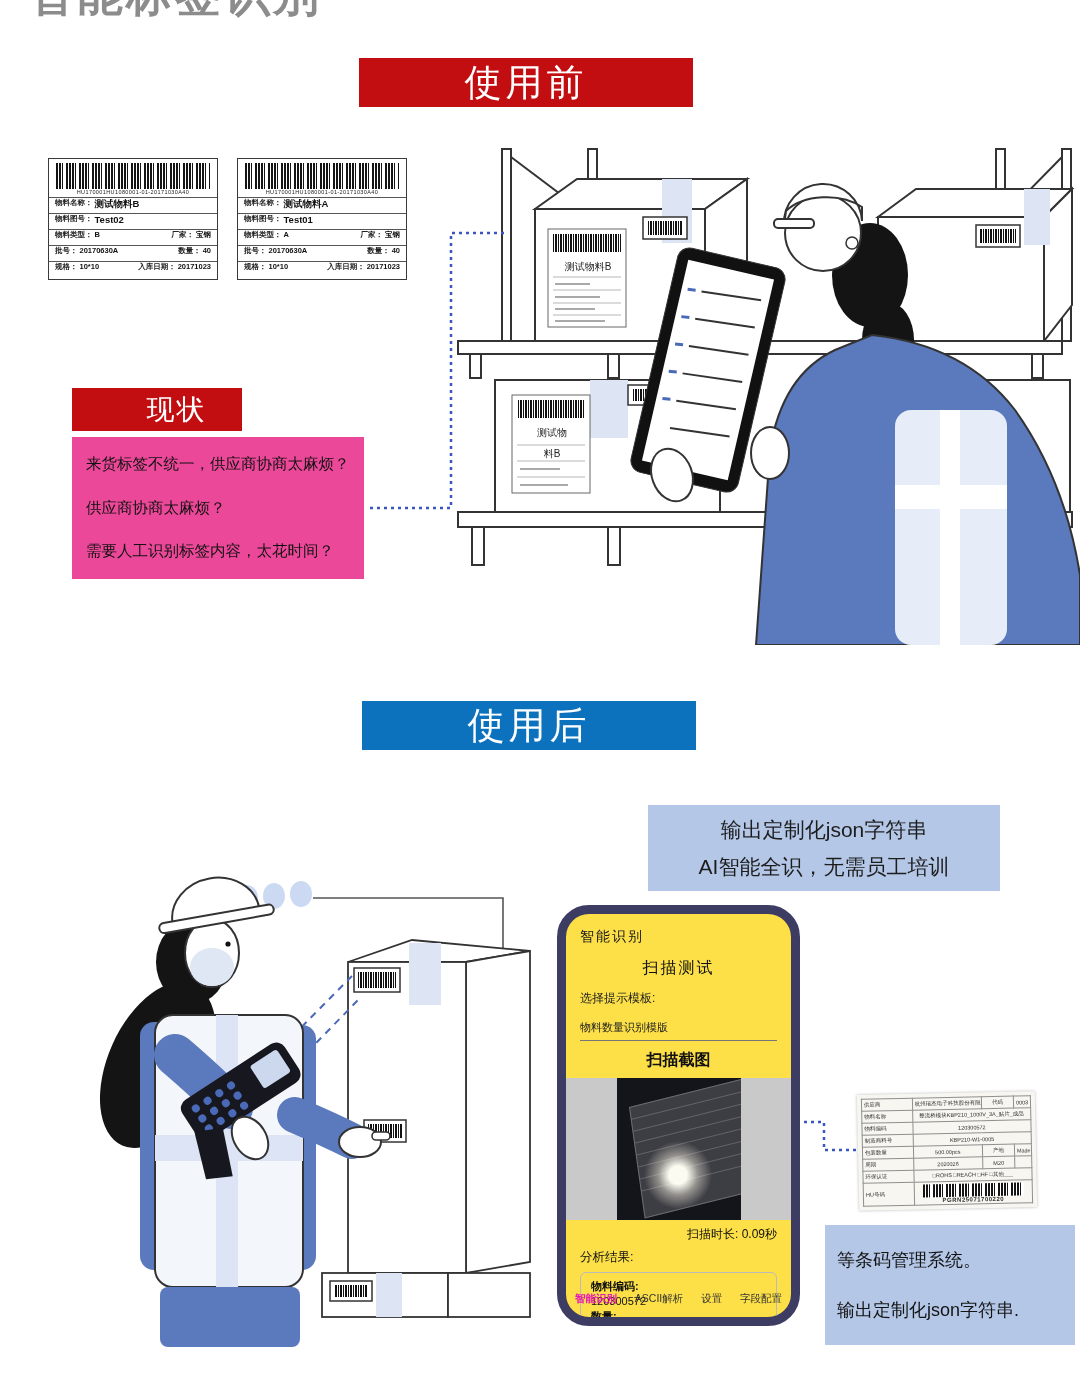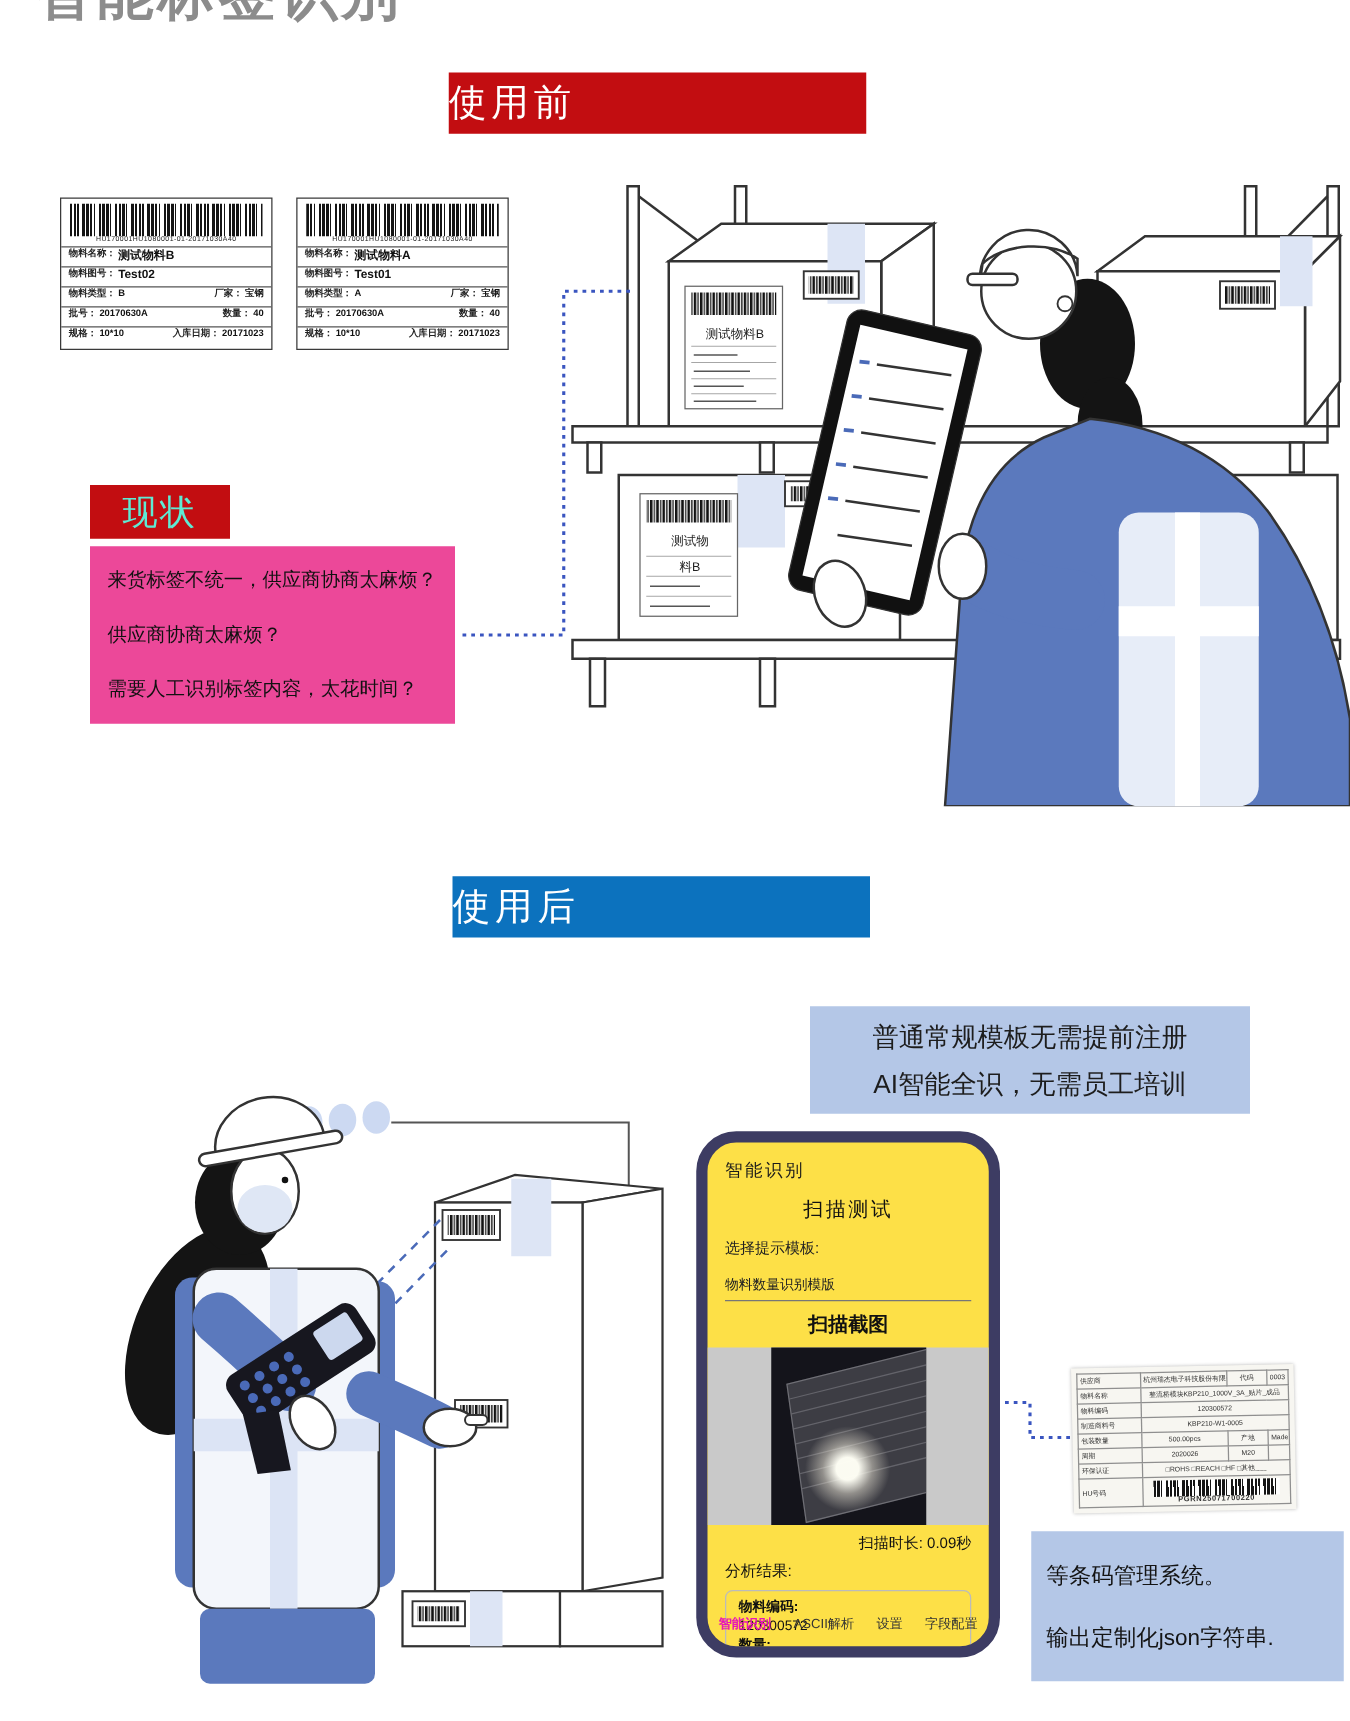--- a/index.html
+++ b/index.html
@@ -4,42 +4,42 @@
 <style>
   html,body{margin:0;padding:0;background:#fff;}
   body{font-family:"Liberation Sans","DejaVu Sans",sans-serif;}
   #page{position:relative;width:1080px;height:1377px;background:#fff;overflow:hidden;}
 
   
   .page-title{position:absolute;left:28px;top:-36px;font-size:46px;font-weight:900;
     color:#8c8c8c;letter-spacing:3px;}
 
   
-  .banner{position:absolute;width:334px;height:49px;color:#fff;font-size:30px;
-    letter-spacing:4px;display:flex;align-items:center;}
+  .banner{position:absolute;width:334px;height:49px;color:#fff;font-size:37px;
+    letter-spacing:4px;display:flex;align-items:center;justify-content:center;}
   .banner.red{left:359px;top:58px;background:#c20d11;}
   .banner.blue{left:362px;top:701px;background:#0c72be;}
 
   
   .spec-label{position:absolute;top:158px;width:170px;height:122px;background:#fff;
     border:1.5px solid #3a3a3a;box-sizing:border-box;}
   .spec-label.a{left:48px;} .spec-label.b{left:237px;}
   .bc{background:repeating-linear-gradient(90deg,#141414 0 2px,#fff 2px 3px,#141414 3px 5px,#fff 5px 6px,#141414 6px 7px,#fff 7px 10px,#141414 10px 12px,#fff 12px 13px);}
   .spec-label .bc{height:26px;margin:4px 7px 0;}
   .bc-cap{font-size:5.5px;text-align:center;color:#222;letter-spacing:.4px;margin-bottom:2px;}
   .spec-label .row{display:flex;border-top:1px solid #555;
     padding:0 6px;height:16px;font-size:7.5px;color:#111;box-sizing:border-box;}
   .row .k{font-weight:700;color:#222;white-space:nowrap;}
   .row .v{font-weight:700;margin-left:2px;white-space:nowrap;}
   .row .v.big{font-size:9.5px;}
   .row .p2{margin-left:auto;display:flex;}
 
   
-  .status-badge{position:absolute;left:72px;top:388px;width:112px;height:43px;background:#c20d11;
-    color:#5eead4;font-size:28px;letter-spacing:2px;display:flex;align-items:center;justify-content:center;}
+  .status-badge{position:absolute;left:72px;top:388px;width:131px;height:43px;background:#c20d11;
+    color:#ffffff;font-size:28px;letter-spacing:2px;display:flex;align-items:center;justify-content:center;padding-left:39px;}
   .problems{position:absolute;left:72px;top:437px;width:292px;height:142px;background:#ec4899;
     box-sizing:border-box;padding:17px 14px;display:flex;flex-direction:column;justify-content:space-between;
     font-size:15.5px;color:#111;}
 
   
   .note-top{position:absolute;left:648px;top:805px;width:352px;height:86px;background:#b4c7e7;
     display:flex;flex-direction:column;align-items:center;justify-content:center;gap:9px;
     font-size:21px;color:#1d1d1d;}
   .note-bottom{position:absolute;left:825px;top:1225px;width:250px;height:120px;background:#b4c7e7;
     box-sizing:border-box;padding:10px 12px;display:flex;flex-direction:column;justify-content:space-around;
@@ -308,21 +308,21 @@
       <ellipse cx="330" cy="308" rx="19" ry="26" fill="#fff" stroke="#333" stroke-width="2"></ellipse>
       <ellipse cx="232" cy="330" rx="20" ry="27" fill="#fff" stroke="#333" stroke-width="2" transform="rotate(-20 232 330)"></ellipse>
     </g>
   </svg>
 
   <div class="banner blue">
     <span>使用后</span>
   </div>
 
   <div class="note-top">
-    <div>普通常规模板无需提前注册</div>
+    <div>输出定制化json字符串</div>
     <div>AI智能全识，无需员工培训</div>
   </div>
 
   <svg id="illus2" class="illus" width="1020" height="510" viewBox="0 0 1020 510">
     <defs>
       <pattern id="bc2" width="5" height="10" patternUnits="userSpaceOnUse">
         <rect width="5" height="10" fill="#fff"></rect>
           <rect width="2" height="10" fill="#111"></rect>
           <rect x="3" width="1" height="10" fill="#111"></rect>
       </pattern>

